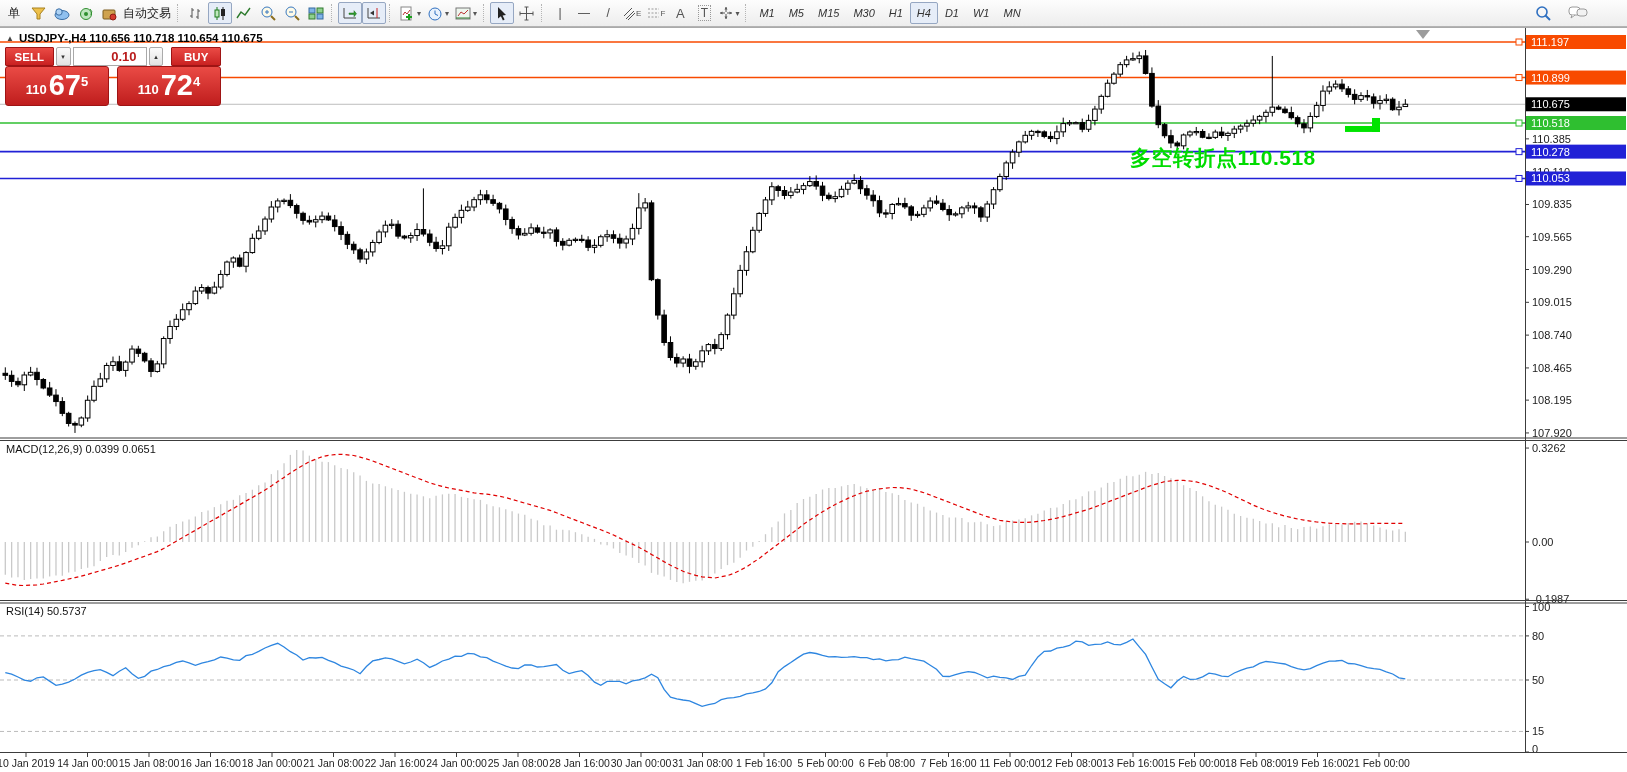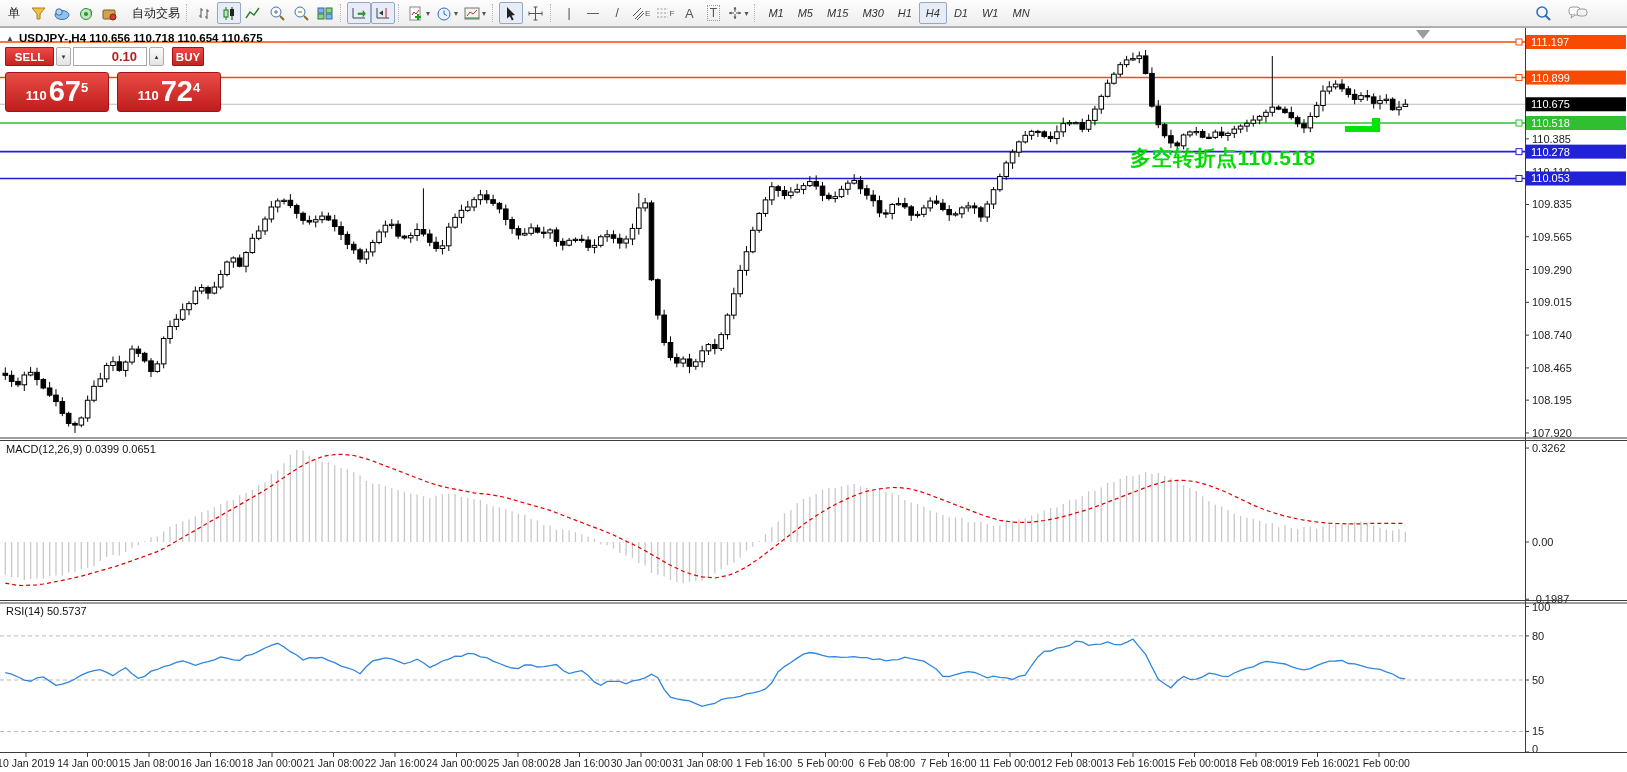--- a/index.html
+++ b/index.html
@@ -21,26 +21,26 @@
 
   
   .overlay { position:absolute; z-index:3; white-space:nowrap; }
   .quote-title { left:6px; top:32px; font-size:11.5px; font-weight:700; color:#000; }
   .quote-title .tri { font-size:8px; color:#444; margin-right:5px; vertical-align:1px; }
 
   .trade-panel { left:5px; top:47px; width:216px; }
   .tp-row1 { display:flex; height:19px; gap:2px; }
   .tp-btn { border:1px solid #9f1414; border-radius:1px; color:#fff; font-size:11.5px; font-weight:700;
     background:linear-gradient(#ea4b45,#c92121); display:flex; align-items:center; justify-content:center; }
-  .tp-sell { width:49px; } .tp-buy { width:32px; margin-left:6px; }
+  .tp-sell { width:49px; } .tp-buy { width:50px; margin-left:6px; }
   .tp-spin { width:15px; background:linear-gradient(#fbfbfb,#e3e3e3); border:1px solid #ababab; border-radius:2px;
     font-size:7px; color:#333; display:flex; align-items:center; justify-content:center; }
   .tp-vol { width:74px; height:19px; border:1px solid #a9a9a9; font-size:13px; font-weight:700;
     text-align:right; padding-right:9px; font-family:"Liberation Sans",sans-serif; color:#b91c1c; }
-  .tp-row2 { display:flex; gap:8px; margin-top:6px; }
+  .tp-row2 { display:flex; gap:8px; }
   .tp-price { width:105px; height:40px; border:1px solid #9f1414; border-radius:3px; color:#fff;
     background:linear-gradient(#ea4b45,#bf1d1d); display:flex; align-items:flex-end; justify-content:center;
     padding-bottom:2px; }
   .tp-price .sm { font-size:13px; font-weight:700; margin:0 2px 6px 0; }
   .tp-price .bg { font-size:29px; font-weight:700; line-height:36px; }
   .tp-price .sp { font-size:13px; font-weight:700; align-self:flex-start; padding-top:7px; }
 
   .pane-label { font-size:11px; color:#111; }
   .macd-label { left:6px; top:443px; }
   .rsi-label  { left:6px; top:605px;text-align:right; }
@@ -74,21 +74,21 @@
           <circle cx="8" cy="8" r="5.5" fill="#bfe6bf" stroke="#2f8f2f"></circle>
           <circle cx="8" cy="8" r="2" fill="#2f8f2f"></circle>
           <path d="M12 3 q3 2 1 6" fill="none" stroke="#2f8f2f"></path>
         </svg>
     </span>
     <span class="tbtn">
       <svg width="17" height="15">
           <rect x="2" y="4" width="12" height="9" rx="1" fill="#cfa24e" stroke="#7d5d1e"></rect>
           <circle cx="12" cy="11" r="3" fill="#d43c2e" stroke="#8f1d12"></circle>
         </svg>
-      <span class="cjk" style="margin-left:14px">自动交易</span>
+      <span class="cjk" style="margin-left:5px">自动交易</span>
     </span>
 
     <span class="grip"></span>
 
     <span class="tbtn">
       <svg width="16" height="15">
           <path d="M4 2 V12 M2 10 H4 M4 4 H6 M10 3 V13 M8 11 H10 M10 5 H12" stroke="#555" fill="none"></path>
         </svg>
     </span>
     <span class="tbtn pressed">

